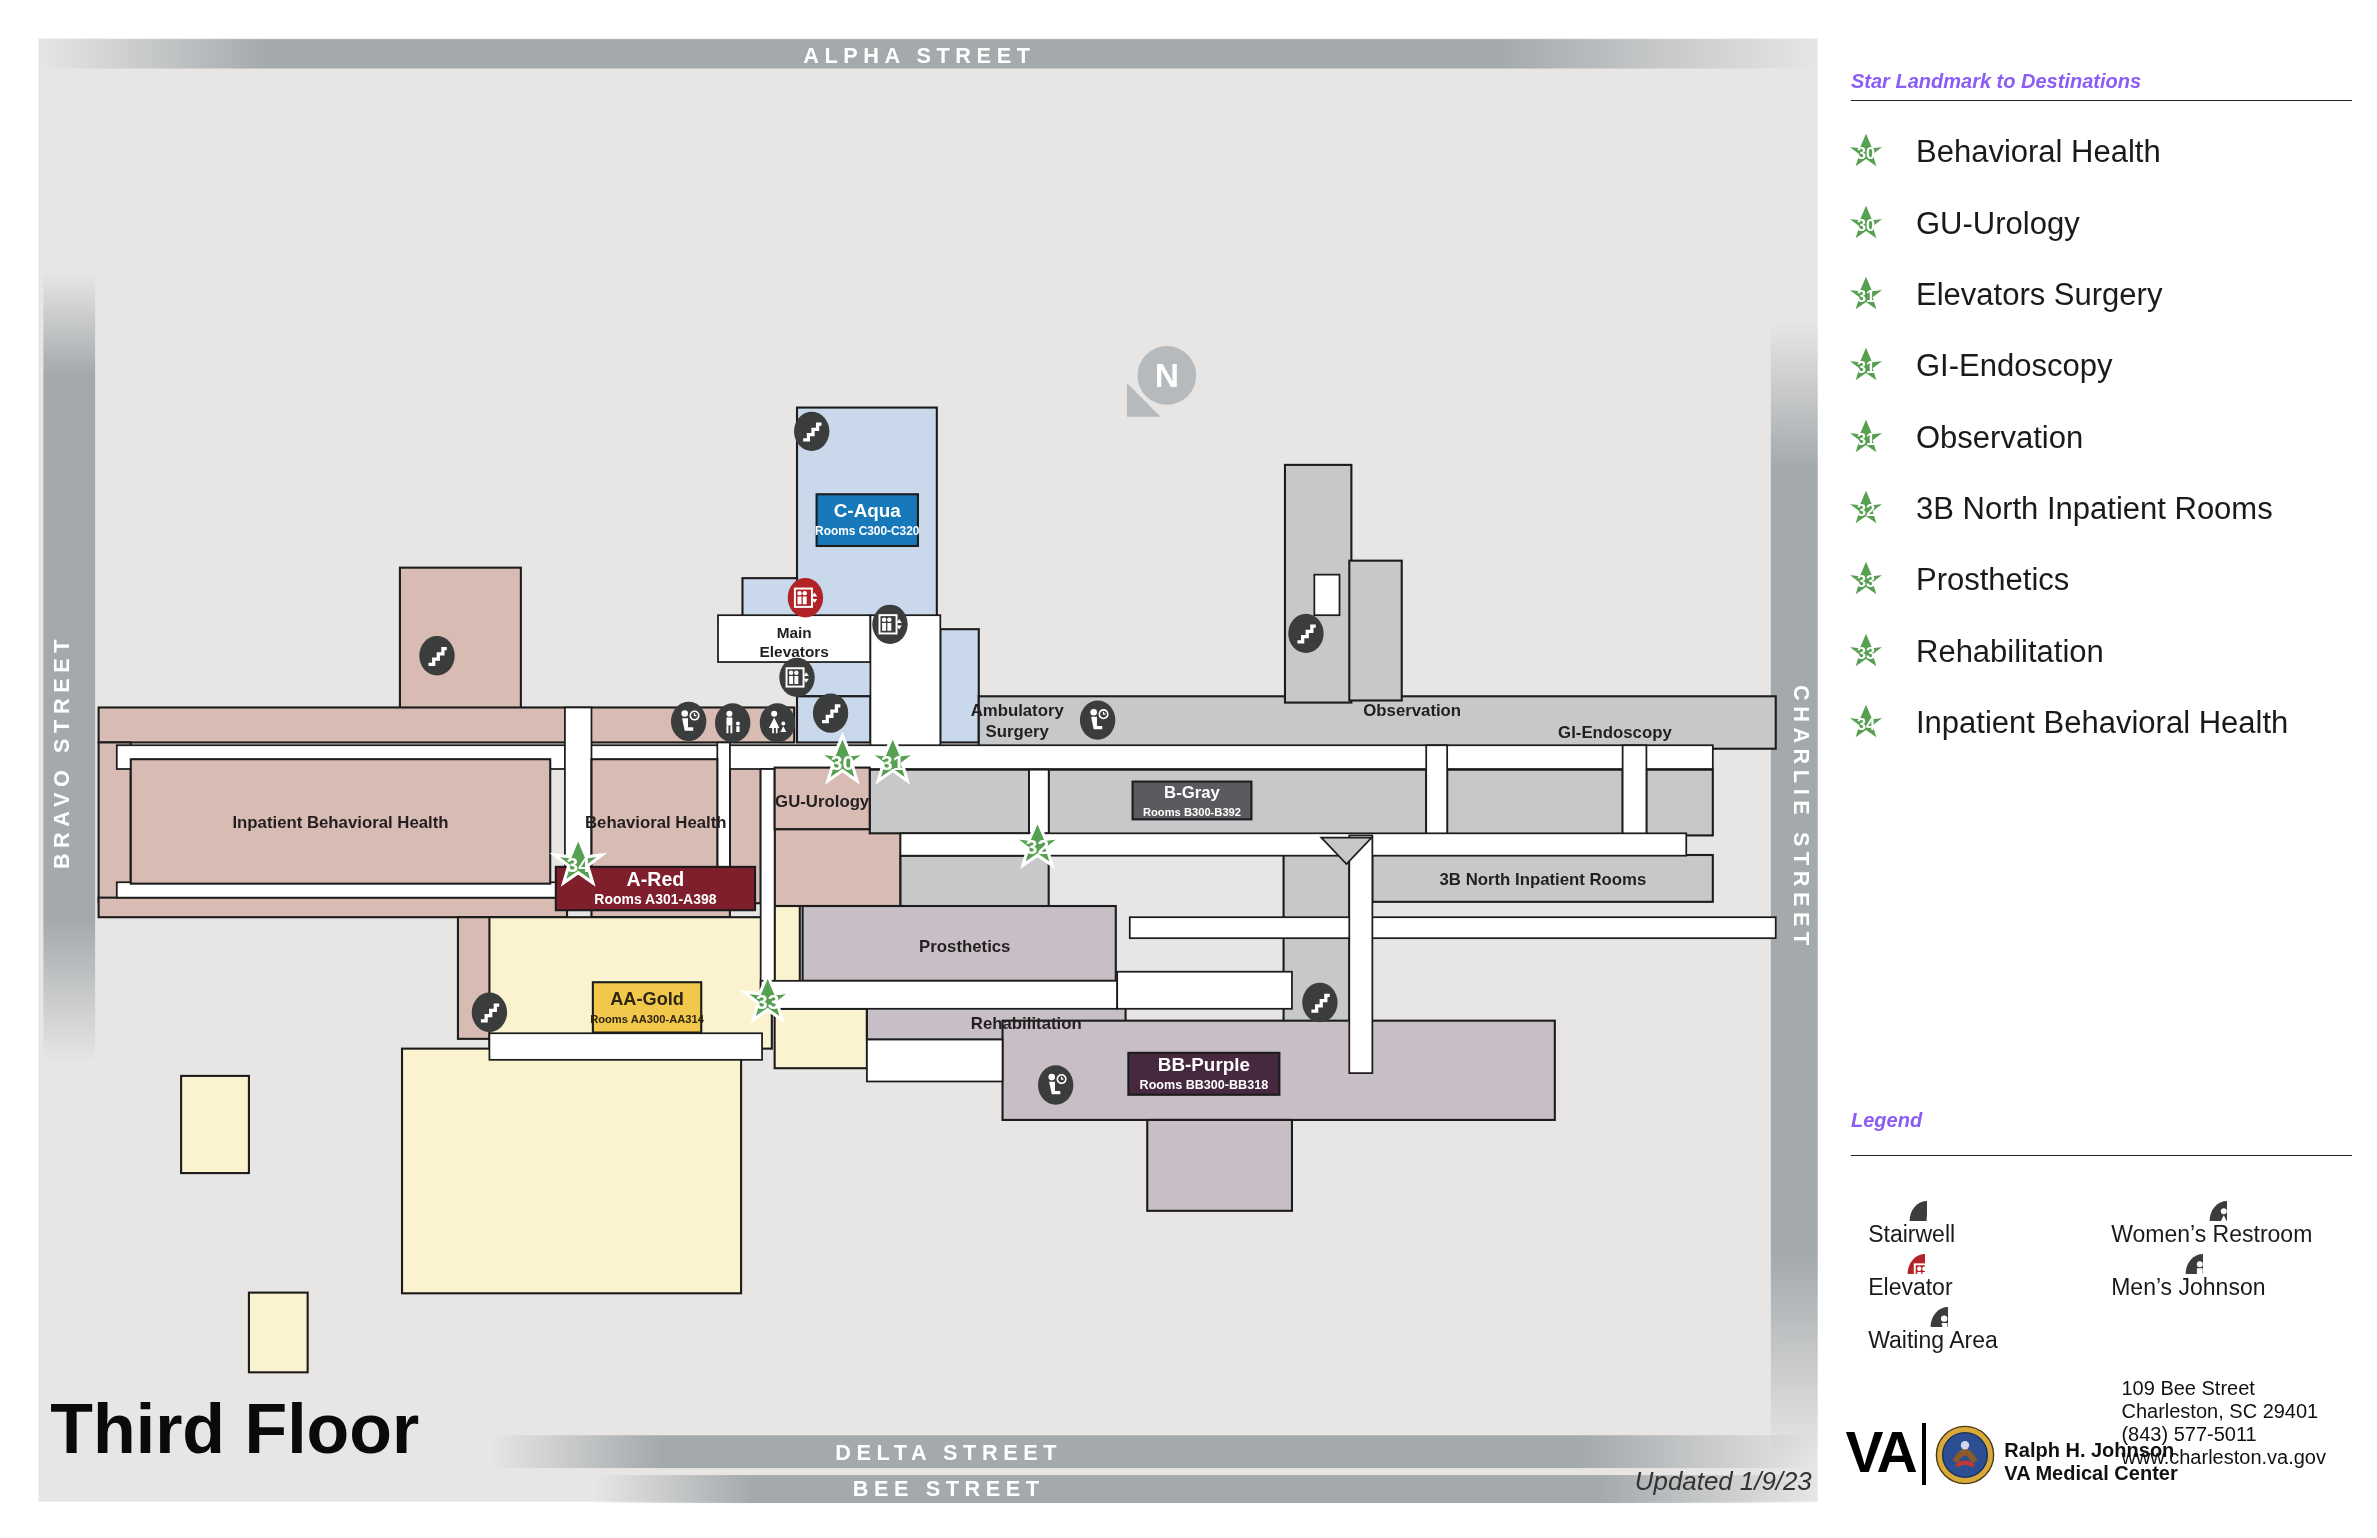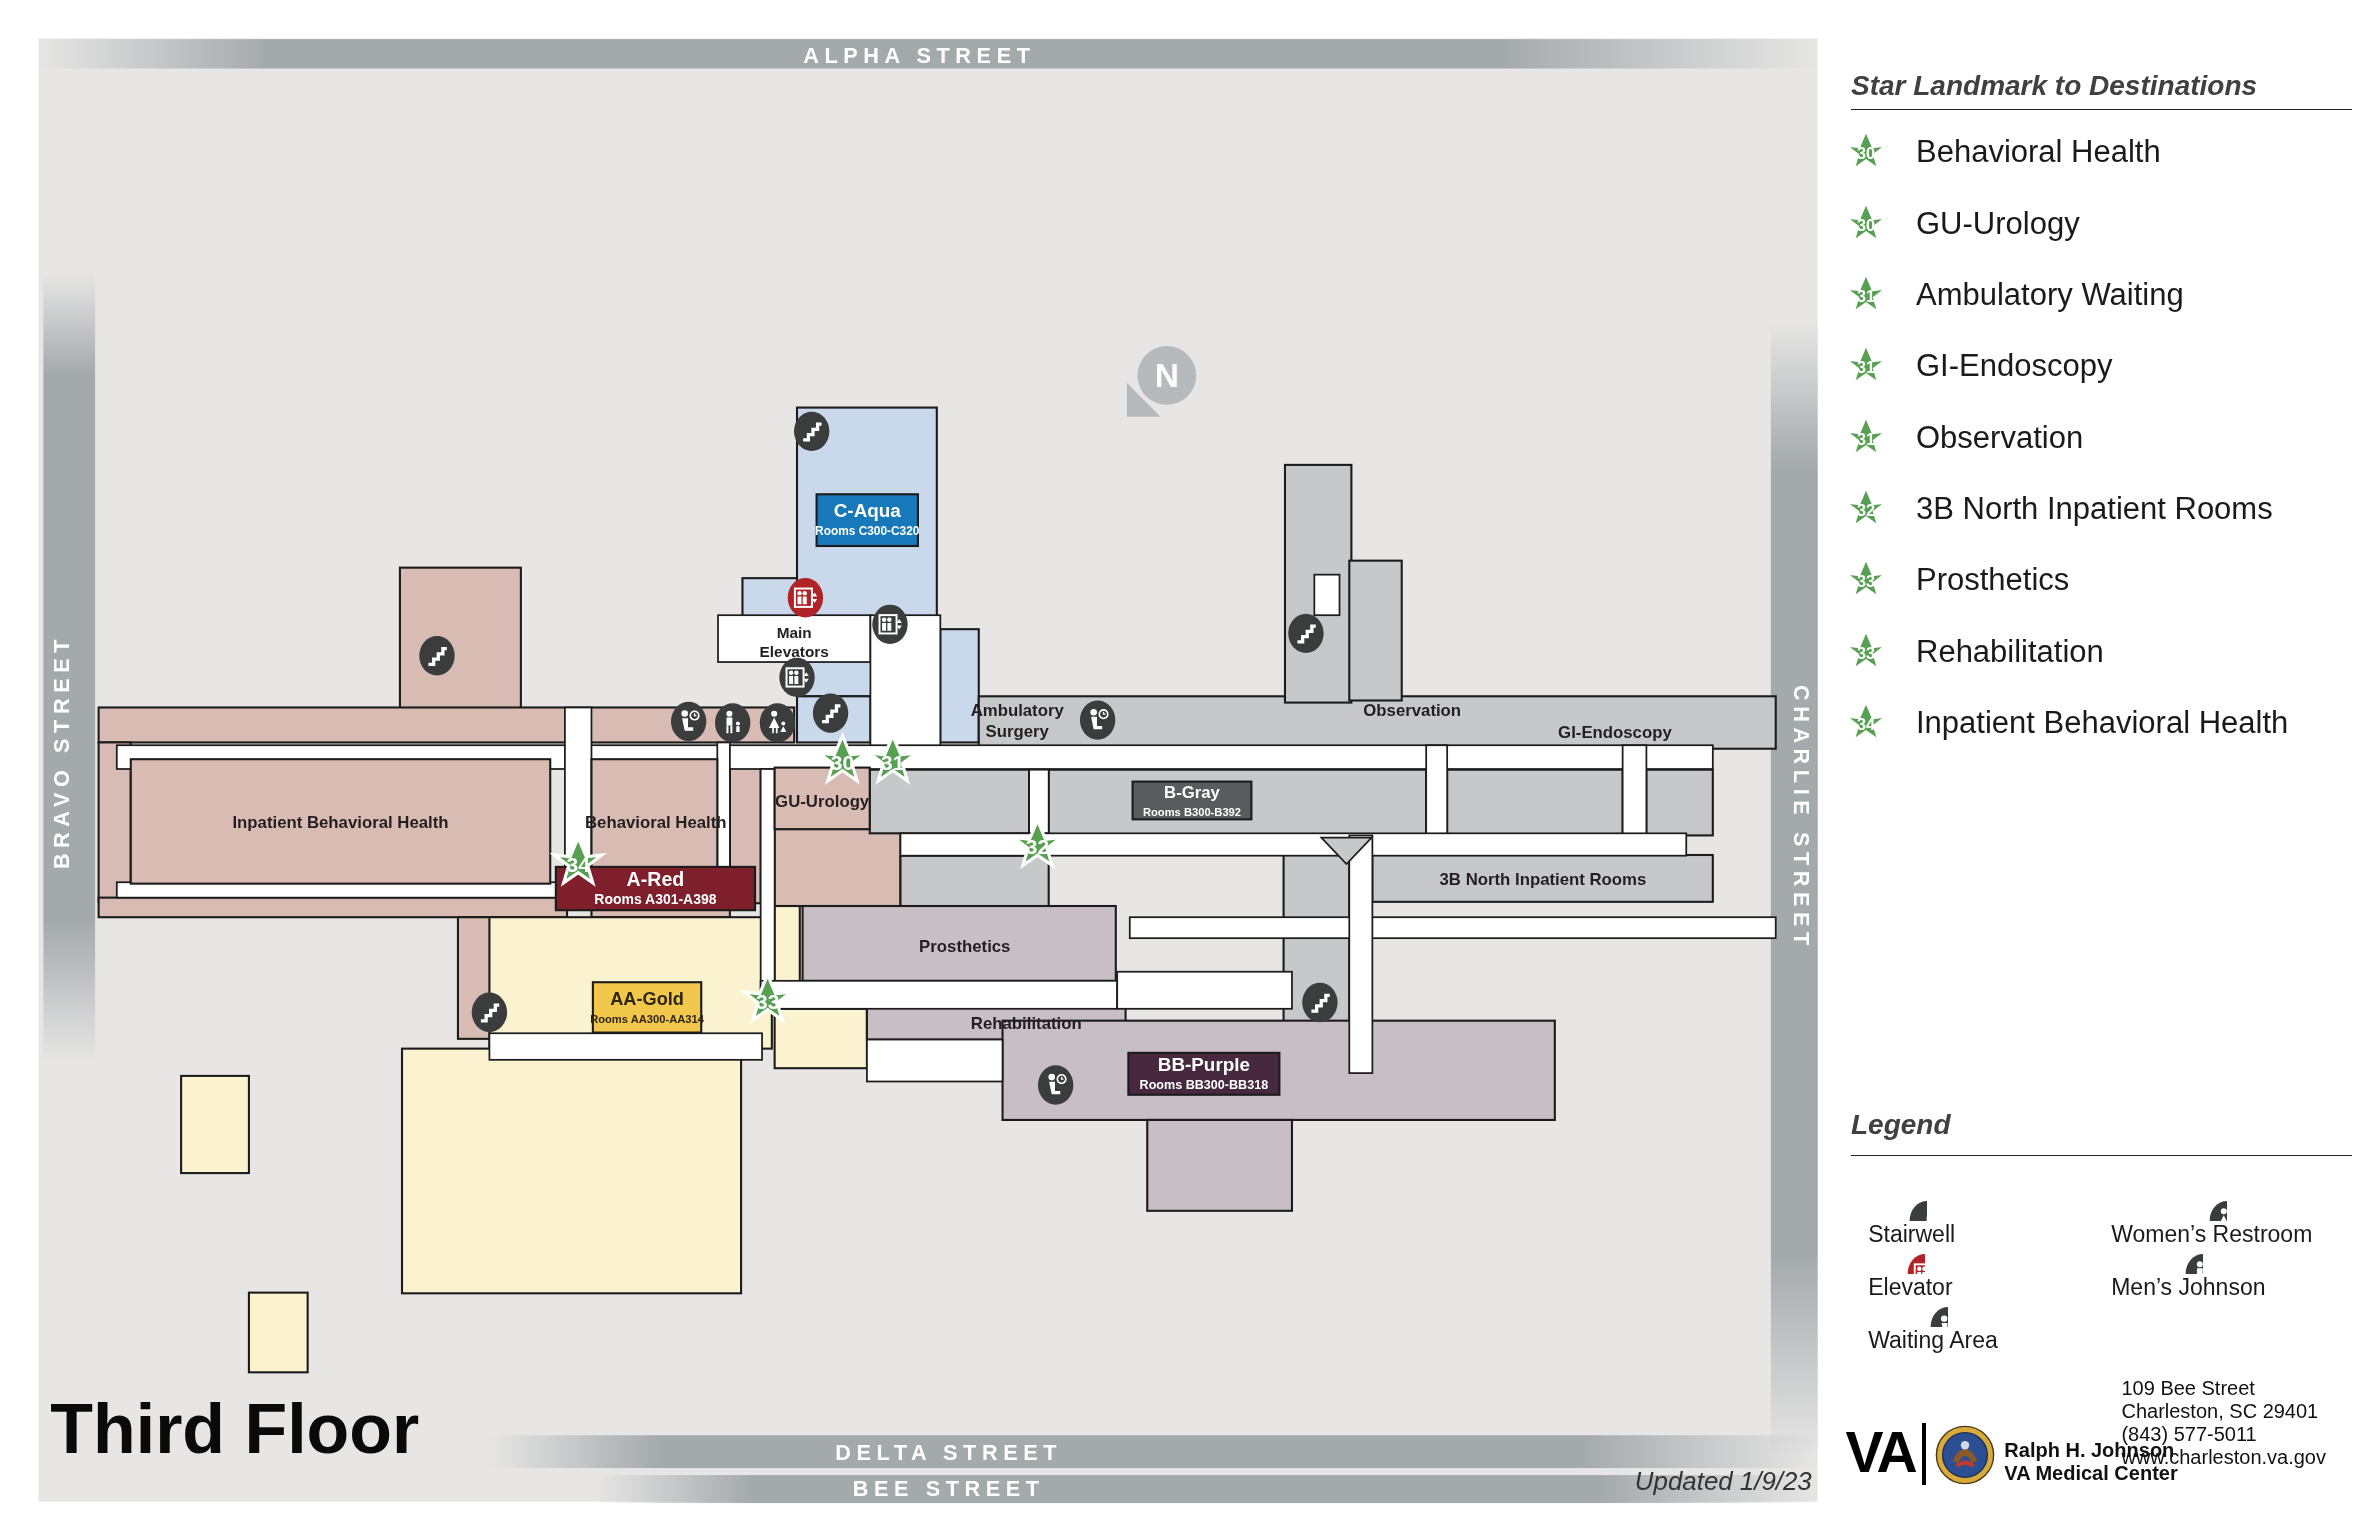--- a/index.html
+++ b/index.html
@@ -1,19 +1,19 @@
 <!DOCTYPE html>
 <html style="font-size:11.2px"><head>
 <meta charset="utf-8">
 <style>
   html,body{margin:0;padding:0;background:#fff;}
   body{width:2377px;height:1538px;position:relative;font-family:"Liberation Sans",sans-serif;overflow:hidden;}
   #map-svg{position:absolute;left:0;top:0;}
   #sidebar{position:absolute;left:1826px;top:0;width:551px;height:1538px;background:#fff;}
-  .sb-title{font-style:italic;font-weight:bold;font-size:28px;color:#404040;padding-left:25px;}
+  .sb-title{font-style:italic;font-weight:bold;font-size:20px;color:#8b5cf6;padding-left:25px;}
   .sb-rule{border:none;border-top:1.4px solid #222;margin:7px 25px 0 25px;}
   .dest-item{position:absolute;left:0;width:100%;height:63px;display:flex;align-items:center;}
   .dest-star{position:absolute;left:15.4px;width:50px;height:50px;}
   .dest-label{position:absolute;left:90px;font-size:31px;color:#1a1a1a;}
   .lg-item{position:absolute;display:flex;align-items:center;flex-direction:column;}
   .lg-icon{width:41px;height:45px;}
   .lg-label{font-size:23px;color:#1a1a1a;margin-left:11.2px;white-space:nowrap;}
   #footer{position:absolute;left:1826px;top:1367px;width:531px;}
   .addr{position:absolute;right:31px;top:9.8px;text-align:left;font-size:20px;line-height:23px;color:#111;}
   .va-lockup{position:absolute;left:19.6px;top:52px;display:flex;align-items:flex-end;}
@@ -248,21 +248,21 @@
           <path d="M0,-40 L12.9,-9.4 L38,-12.4 L15.2,4.9 L23.5,32.4 L0,16 L-23.5,32.4 L-15.2,4.9 L-38,-12.4 L-12.9,-9.4 Z" fill="#57a052" stroke="#fff" stroke-width="5"></path>
           <text x="0" y="13" fill="#fff" font-size="30" font-weight="bold" text-anchor="middle">30</text>
         </svg>
         <span class="dest-label">GU-Urology</span>
       </div>
       <div class="dest-item" style="top: 263px;">
         <svg class="dest-star" viewBox="-46 -46 92 92">
           <path d="M0,-40 L12.9,-9.4 L38,-12.4 L15.2,4.9 L23.5,32.4 L0,16 L-23.5,32.4 L-15.2,4.9 L-38,-12.4 L-12.9,-9.4 Z" fill="#57a052" stroke="#fff" stroke-width="5"></path>
           <text x="0" y="13" fill="#fff" font-size="30" font-weight="bold" text-anchor="middle">31</text>
         </svg>
-        <span class="dest-label">Ambulatory Waiting</span>
+        <span class="dest-label">Elevators Surgery</span>
       </div>
       <div class="dest-item" style="top: 334px;">
         <svg class="dest-star" viewBox="-46 -46 92 92">
           <path d="M0,-40 L12.9,-9.4 L38,-12.4 L15.2,4.9 L23.5,32.4 L0,16 L-23.5,32.4 L-15.2,4.9 L-38,-12.4 L-12.9,-9.4 Z" fill="#57a052" stroke="#fff" stroke-width="5"></path>
           <text x="0" y="13" fill="#fff" font-size="30" font-weight="bold" text-anchor="middle">31</text>
         </svg>
         <span class="dest-label">GI-Endoscopy</span>
       </div>
       <div class="dest-item" style="top: 406px;">
         <svg class="dest-star" viewBox="-46 -46 92 92">

